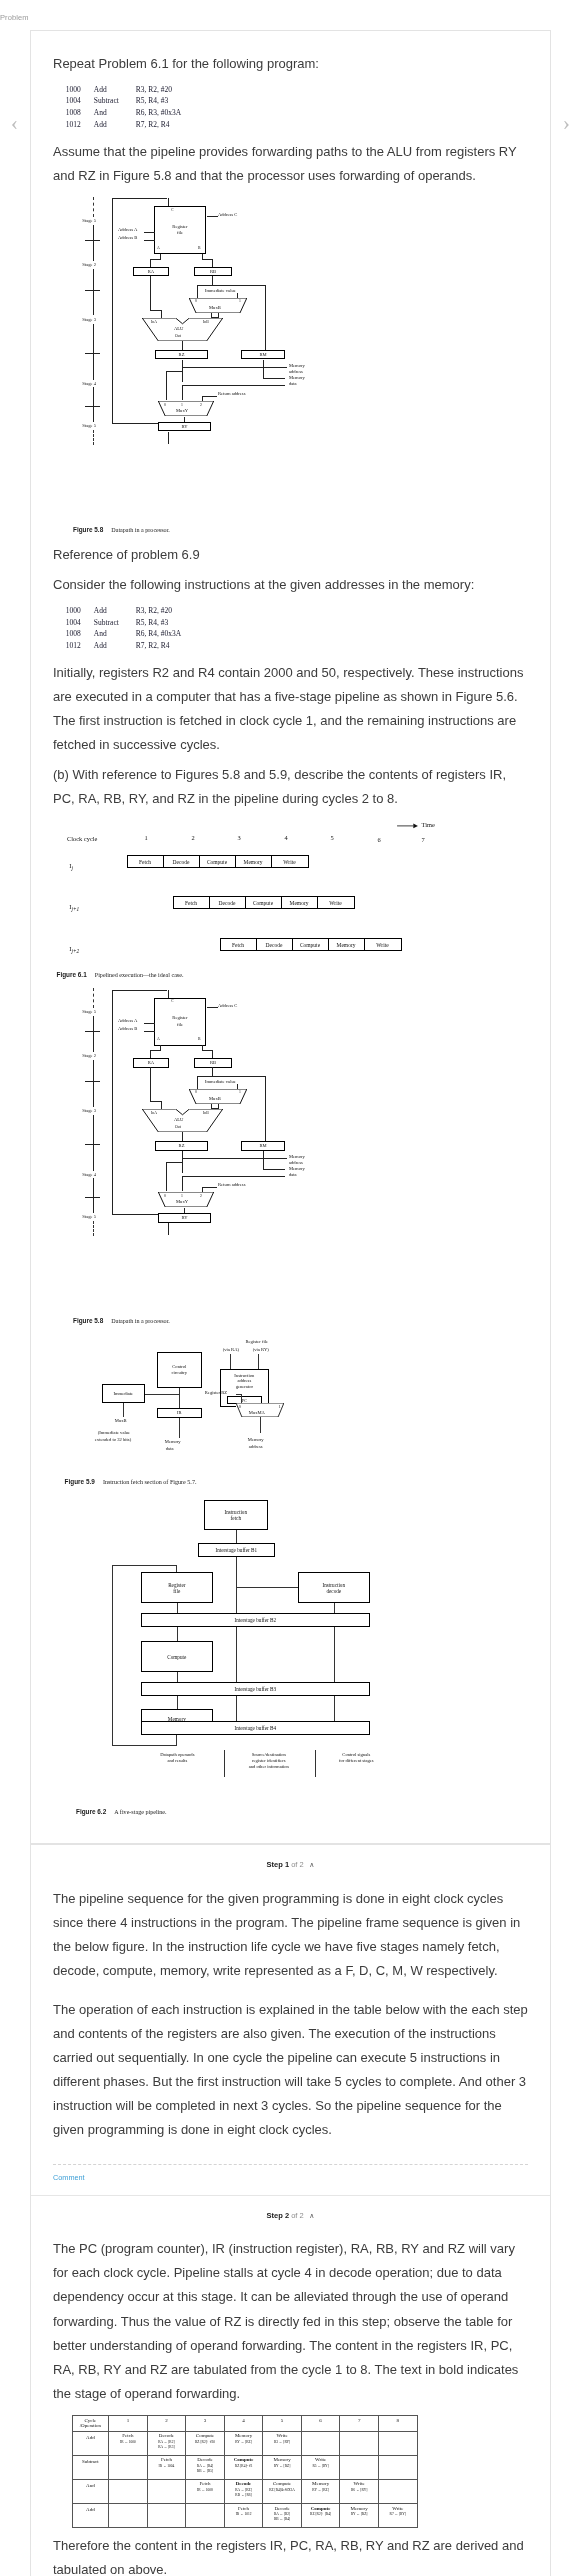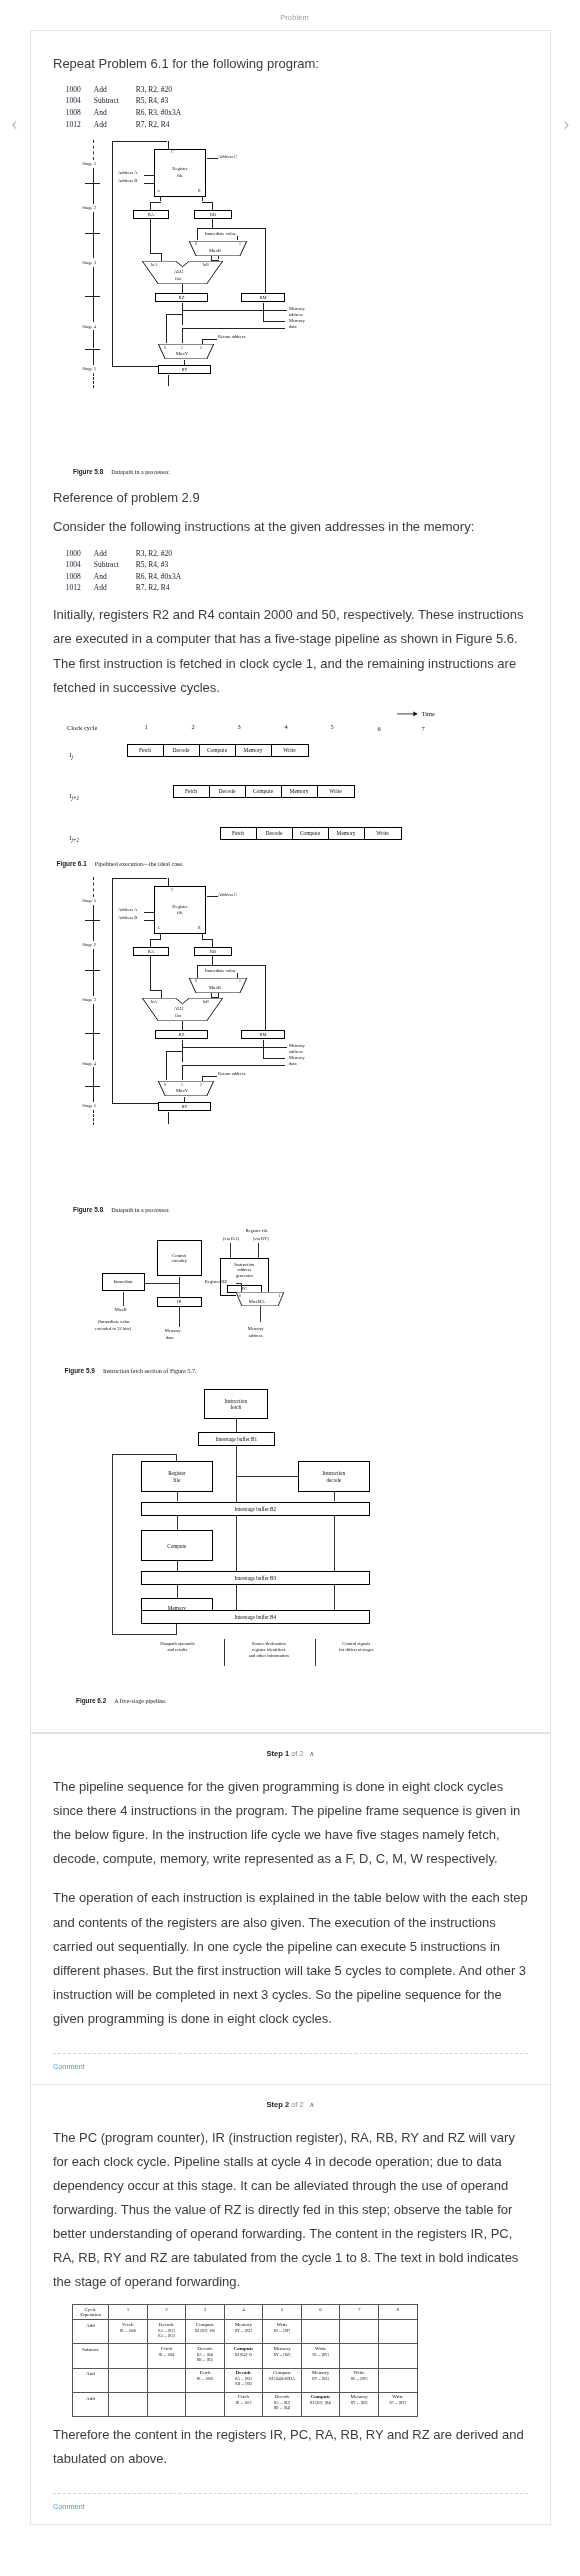--- a/index.html
+++ b/index.html
@@ -8,27 +8,26 @@
     width:581px;
     background:#fff;
     font-family:"Liberation Sans", sans-serif;
     color:#333;
     -webkit-font-smoothing:antialiased;
   }
   .page { width:581px; position:relative; }
 
   
   .section-title {
-    text-align:center;
+    text-align:left;
     font-size:7.5px;
     color:#9b9b9b;
     letter-spacing:0.1px;
     padding:12.8px 0 8.1px 0;
     font-weight:400;
-    margin-left:8px;
   }
 
   
   .card {
     border:0.6px solid #e3e3e3;
     background:#fff;
     margin:0 30px;
     padding:15px 22px 17.4px 22px;
   }
   .card.sol { padding:0; }
@@ -208,20 +207,21 @@
         <span class="op">And</span>
         <span class="args">R6, R3, #0x3A</span>
       </div>
       <div class="row">
         <span class="addr">1012</span>
         <span class="op">Add</span>
         <span class="args">R7, R2, R4</span>
       </div>
     </div>
 
+    <p class="body">Assume that the pipeline provides forwarding paths to the ALU from registers RY and RZ in Figure 5.8 and that the processor uses forwarding of operands.</p>
 
     <div class="fig58">
 
       <div class="vdash" style="left:20px; top:0px;  height:20px;"></div>
       <div class="stagelabel" style="left:9.3px; top:21px;">Stage 5</div>
       <div class="vline" style="left:20px; top:28px; height:15px;"></div>
       <div class="stagesep" style="left:12.2px; top:43px;"></div>
       <div class="vline" style="left:20px; top:44px; height:20px;"></div>
       <div class="stagelabel" style="left:9.3px; top:65px;">Stage 2</div>
       <div class="vline" style="left:20px; top:72px; height:21px;"></div>
@@ -341,21 +341,21 @@
 
       <div class="vline" style="left:111px; top:220px; height:5.8px;"></div>
       <div class="thick" style="left:85px; top:225px; width:53px; height:9.3px;">RY</div>
       <div class="vline" style="left:95px; top:235px; height:11.6px;"></div>
     </div>
 
     <div class="figcap">
       <b>Figure 5.8</b><span class="txt">Datapath in a processor.</span>
     </div>
 
-    <p class="body">Reference of problem 2.9</p>
+    <p class="body">Reference of problem 6.9</p>
     <p class="body">Consider the following instructions at the given addresses in the memory:</p>
 
     <div class="listing">
       <div class="row">
         <span class="addr">1000</span>
         <span class="op">Add</span>
         <span class="args">R3, R2, #20</span>
       </div>
       <div class="row">
         <span class="addr">1004</span>
@@ -368,20 +368,21 @@
         <span class="args">R6, R4, #0x3A</span>
       </div>
       <div class="row">
         <span class="addr">1012</span>
         <span class="op">Add</span>
         <span class="args">R7, R2, R4</span>
       </div>
     </div>
 
     <p class="body">Initially, registers R2 and R4 contain 2000 and 50, respectively. These instructions are executed in a computer that has a five-stage pipeline as shown in Figure 5.6. The first instruction is fetched in clock cycle 1, and the remaining instructions are fetched in successive cycles.</p>
+    <p class="body">(b) With reference to Figures 5.8 and 5.9, describe the contents of registers IR, PC, RA, RB, RY, and RZ in the pipeline during cycles 2 to 8.</p>
 
     <div class="fig61">
       <div class="timearrow" style="left:340px; top:1.2px;">
         <svg width="21" height="5.8" viewBox="0 0 36 10">
             <line x1="0" y1="5" x2="28" y2="5" stroke="#111" stroke-width="1.4"></line>
             <polygon points="28,1 36,5 28,9" fill="#111"></polygon>
           </svg>
       </div>
       <div class="ck" style="left:365px; top:0px;">Time</div>
 

